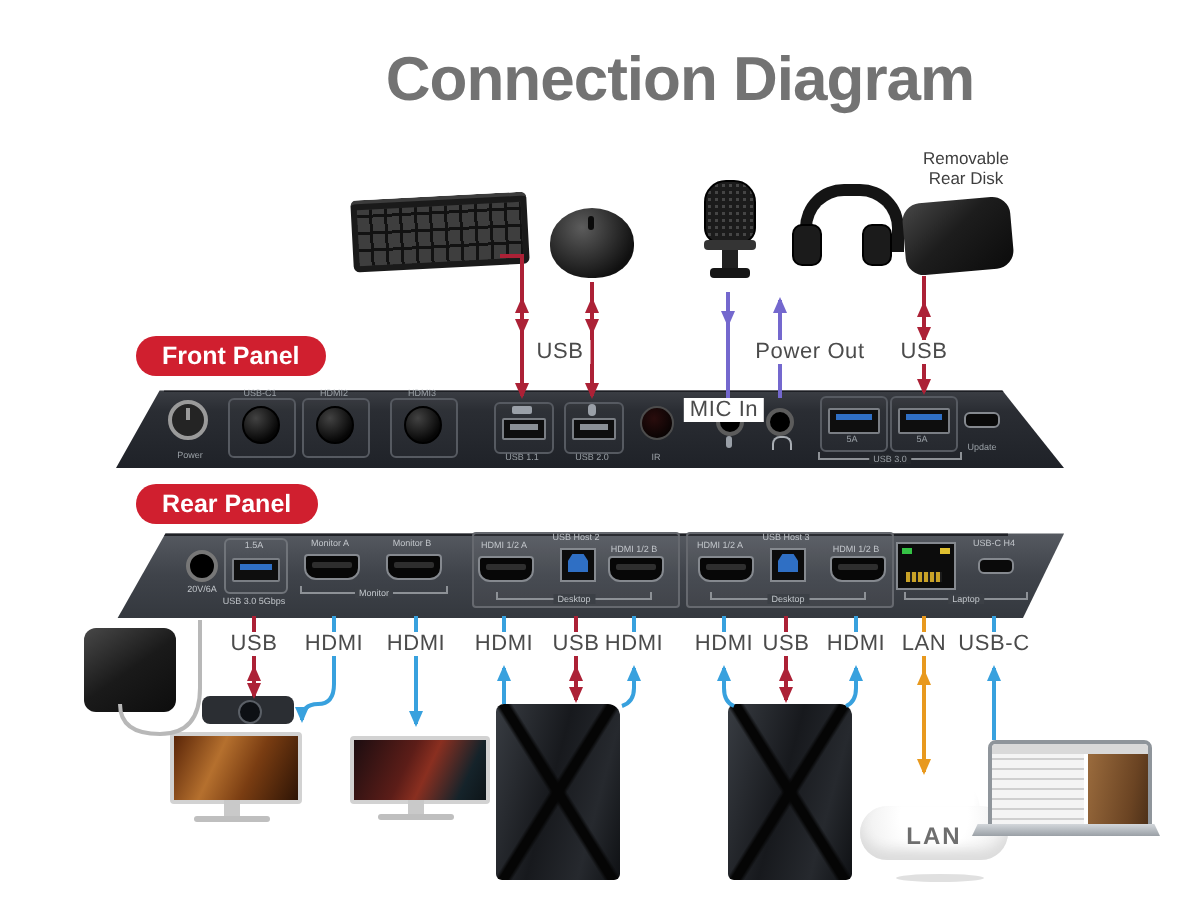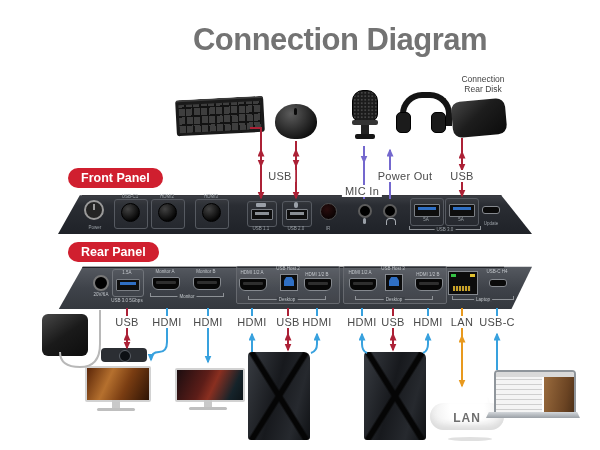--- a/index.html
+++ b/index.html
@@ -127,21 +127,21 @@
     </div>
   <div class="abs michead"></div>
   <div class="abs micring"></div>
   <div class="abs micneck"></div>
   <div class="abs micbase"></div>
   <div class="abs hpband"></div>
   <div class="abs hpcup" style="left:396px;top:112px;"></div>
   <div class="abs hpcup" style="left:431px;top:112px;"></div>
   <div class="abs hdd"></div>
   <div class="abs hddlabel">
-    <div>Connection</div>
+    <div>Removable</div>
     <div>Rear Disk</div>
   </div>
 
   <div class="abs badge" style="left:68px;top:242px;">Rear Panel</div>
   <div class="abs badge" style="left:68px;top:168px;">Front Panel</div>
 
   <div class="abs" id="front-panel">
       <div class="ptopstrip"></div>
     </div>
   <div class="abs pwr" style="left:84px;top:200px;">
@@ -326,21 +326,21 @@
       <path d="M497 370 V334" marker-end="url(#ar-b)"></path>
     </g>
 
     <g stroke="#E8991E" stroke-width="2" fill="none">
       <path d="M462 308 V386" marker-end="url(#ar-o)"></path>
       <path d="M462 380 V336" marker-end="url(#ar-o)"></path>
     </g>
   </svg>
 
   <div class="abs lbl" style="left:280px;top:170px;">USB</div>
-  <div class="abs lbl" style="left:362px;top:160px;margin-top:25px;">MIC In</div>
+  <div class="abs lbl" style="left:362px;top:174px;margin-top:25px;">MIC In</div>
   <div class="abs lbl" style="left:405px;top:170px;">Power Out</div>
   <div class="abs lbl" style="left:462px;top:170px;">USB</div>
 
   <div class="abs lbl" style="left:127px;top:316px;">USB</div>
   <div class="abs lbl" style="left:167px;top:316px;">HDMI</div>
   <div class="abs lbl" style="left:208px;top:316px;">HDMI</div>
   <div class="abs lbl" style="left:252px;top:316px;">HDMI</div>
   <div class="abs lbl" style="left:288px;top:316px;">USB</div>
   <div class="abs lbl" style="left:317px;top:316px;">HDMI</div>
   <div class="abs lbl" style="left:362px;top:316px;">HDMI</div>

